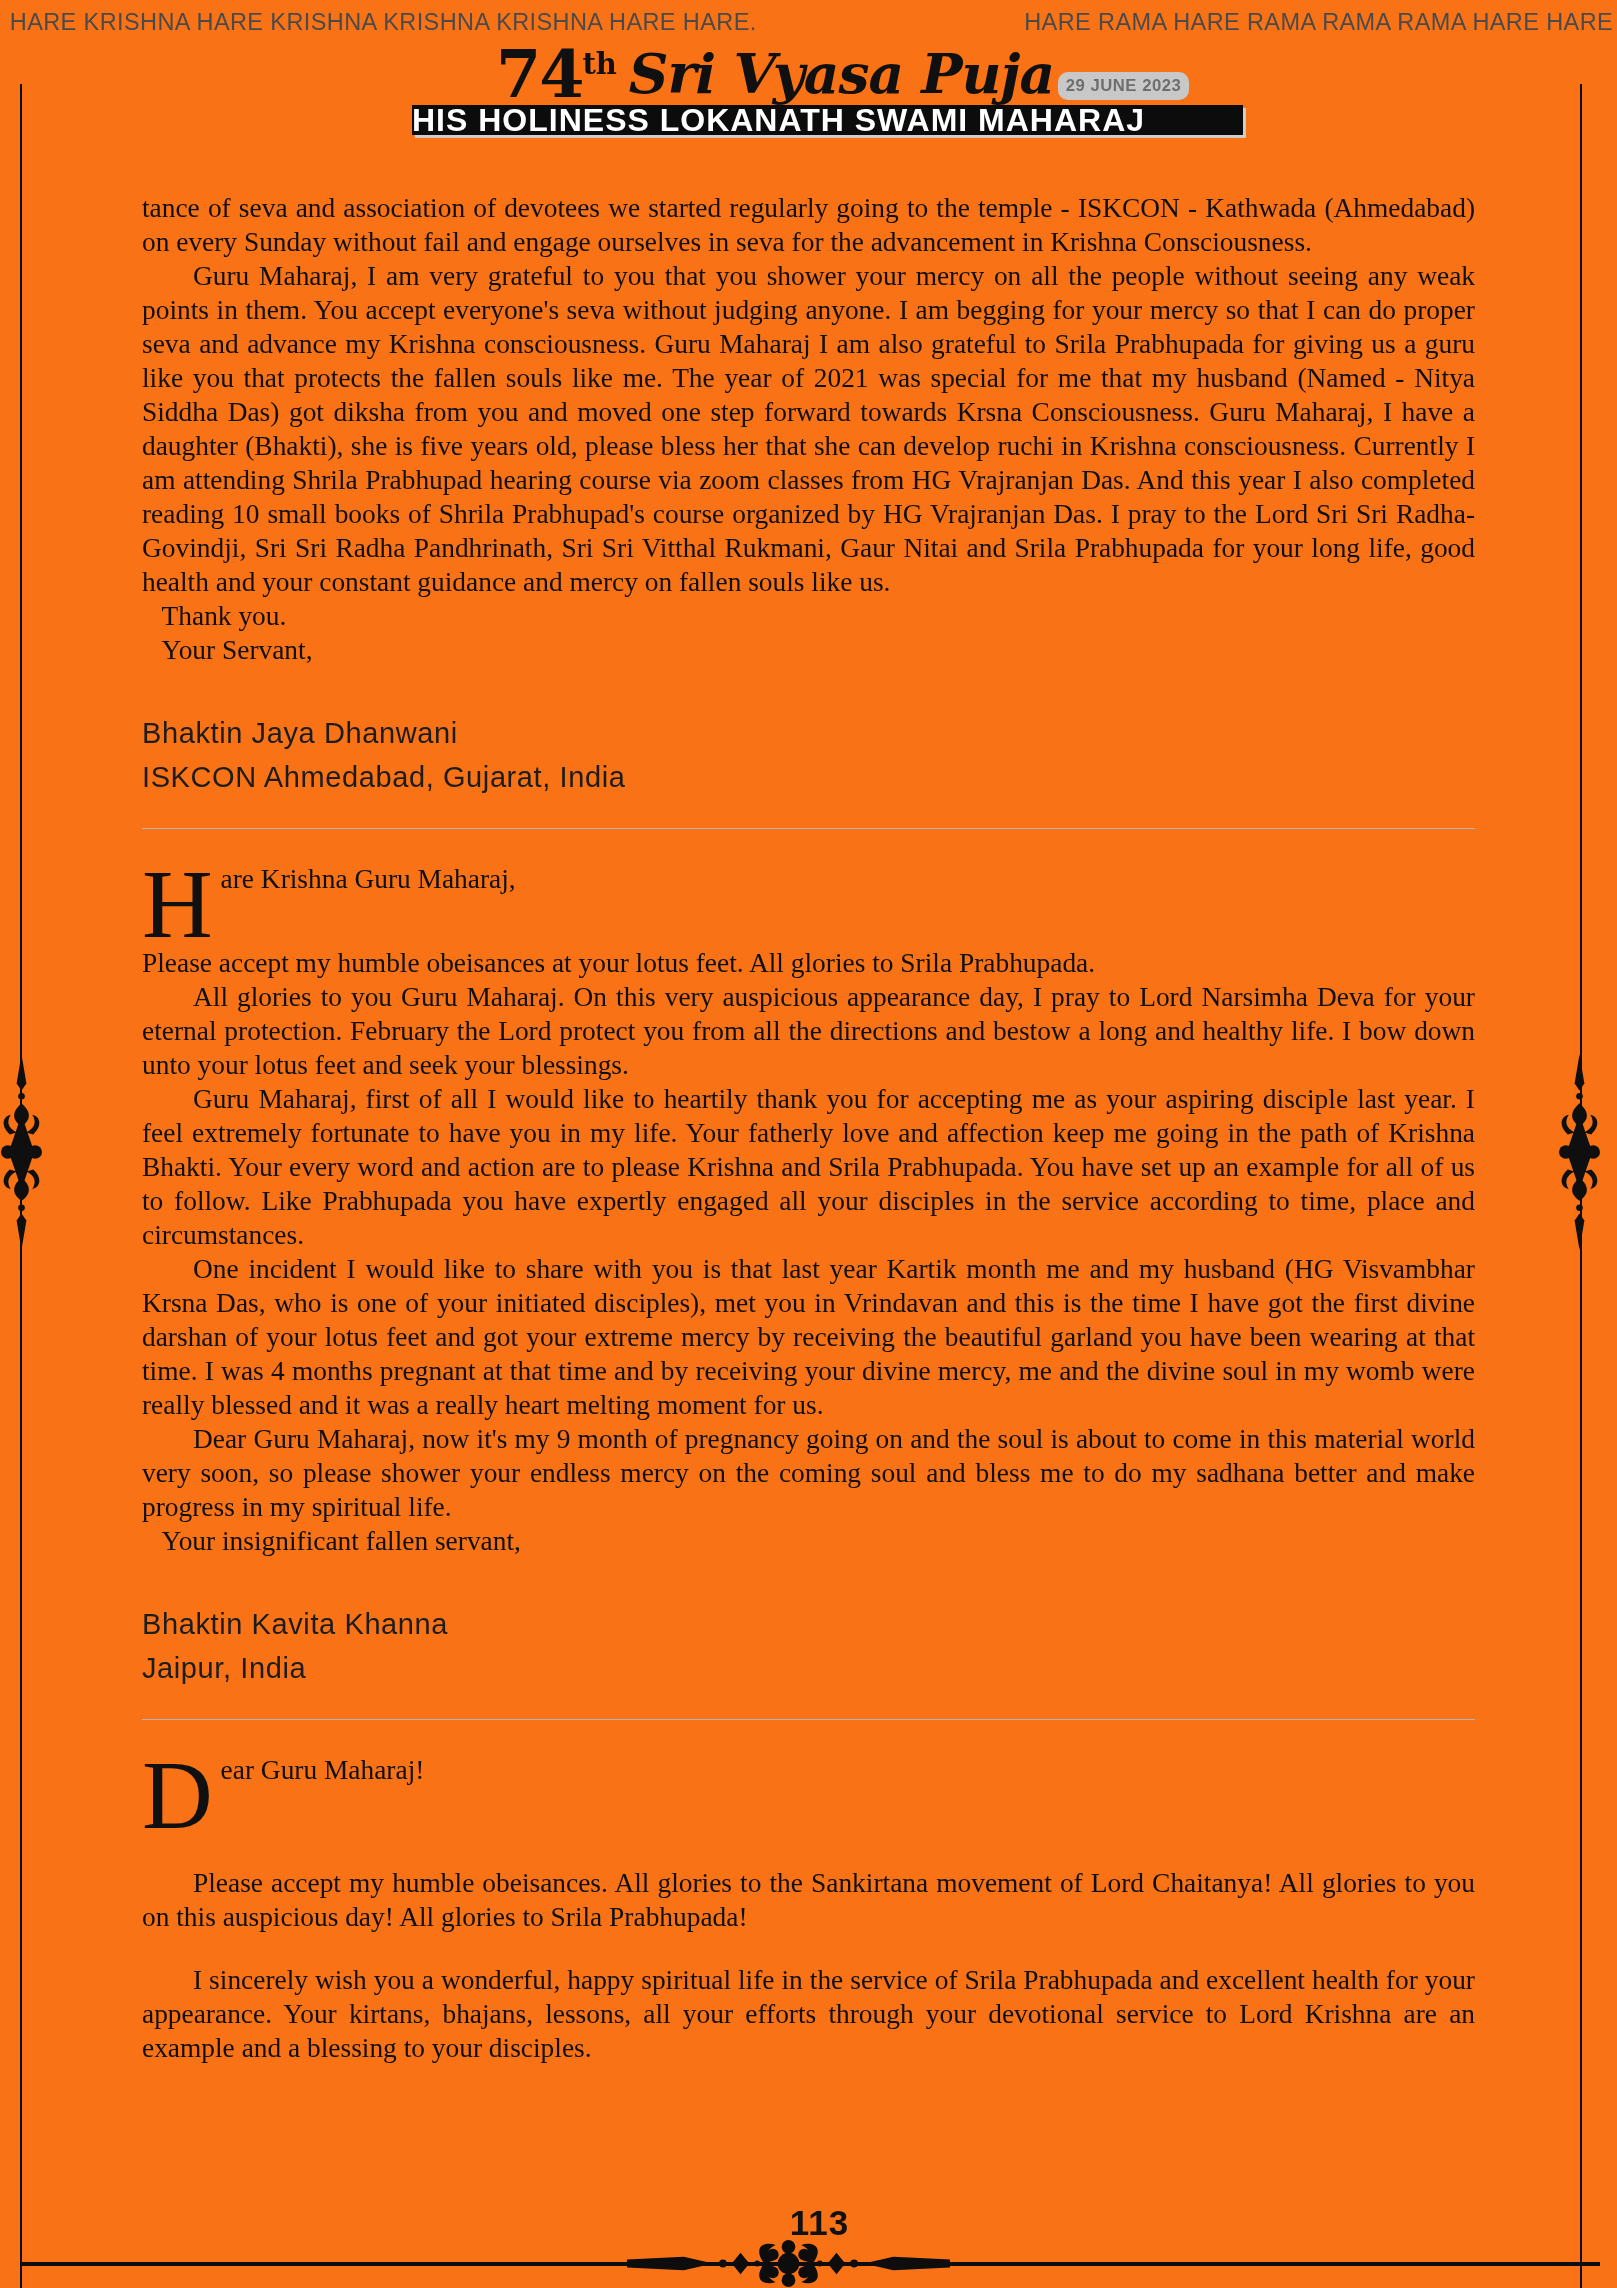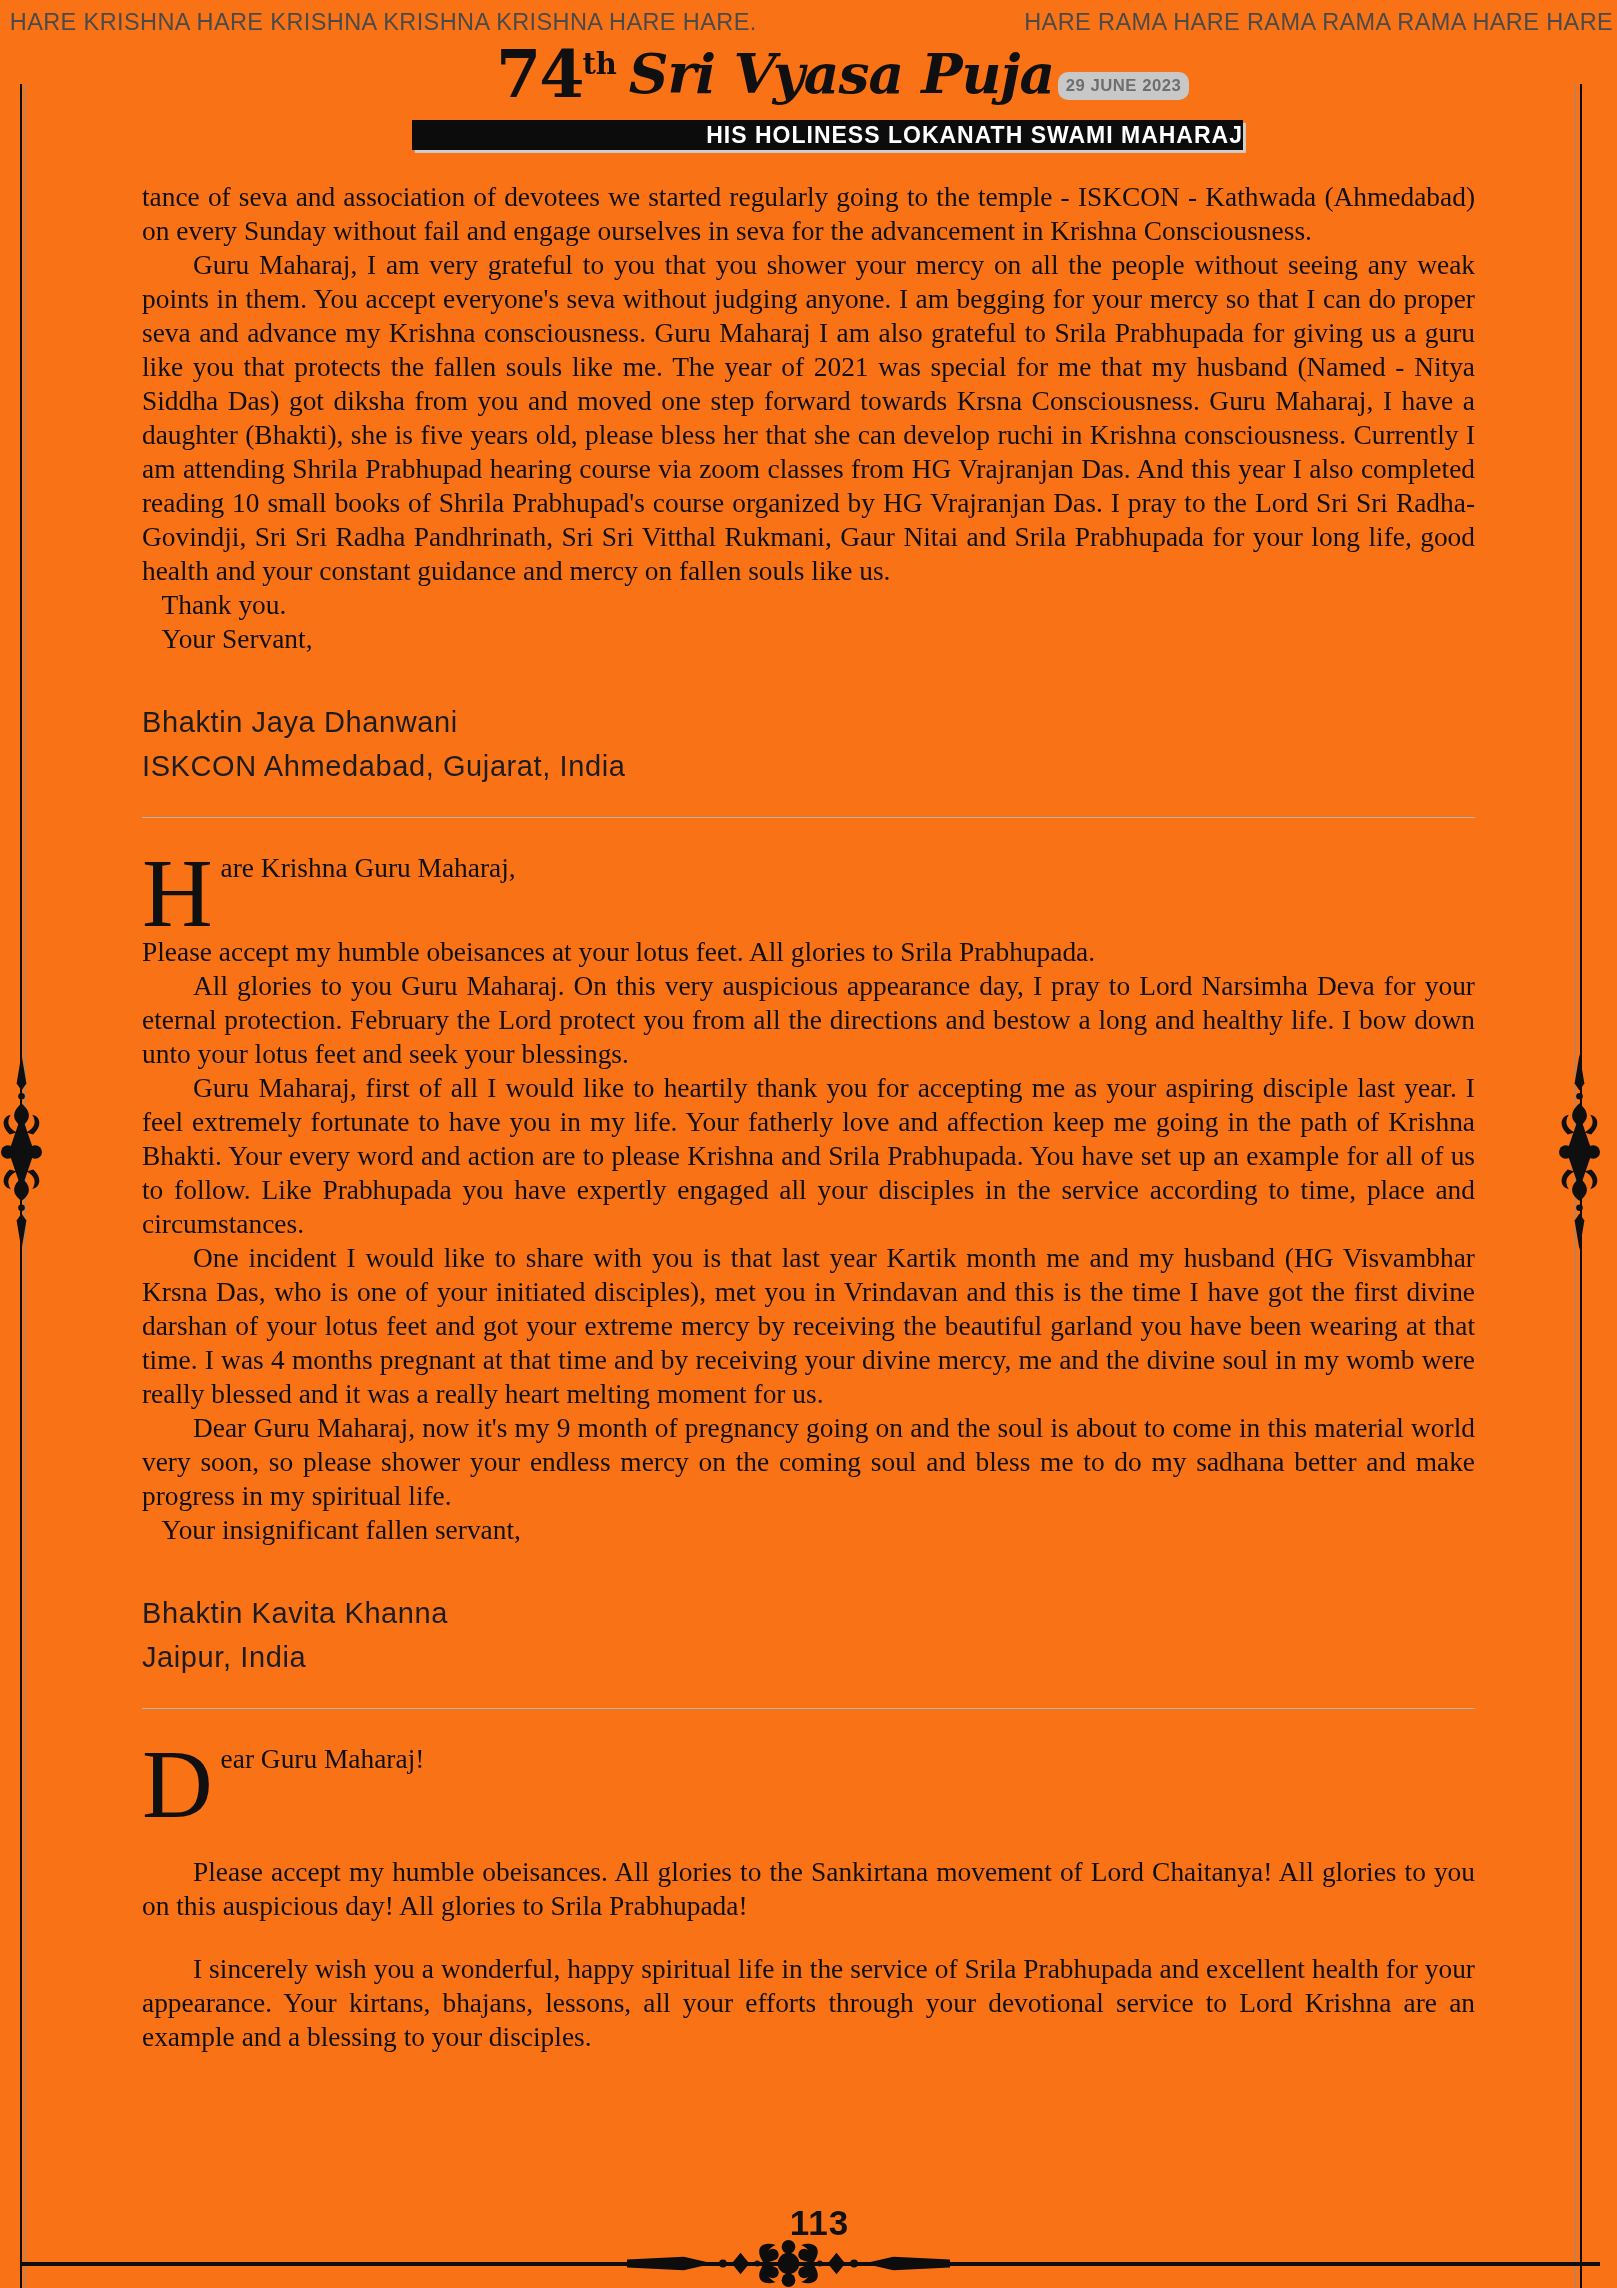--- a/index.html
+++ b/index.html
@@ -31,30 +31,30 @@
     font-family:"DejaVu Serif", serif; font-style:italic; font-weight:bold;
     font-size:55px; line-height:55px; margin-left:11.8px; letter-spacing:-1px;
   }
   .date-badge {
     background:#c8c8c8; color:#6e6e6e;
     font-family:"Liberation Sans", sans-serif; font-weight:bold;
     font-size:16.7px; line-height:16.7px; padding:5.9px 7.8px 4.9px 7.8px;
     margin:0 0 1px 3.9px; letter-spacing:0.5px; white-space:nowrap;border-radius:10px;
   }
   .banner {
-    margin-left:412px; width:831px; height:30px; margin-top:19px;
-    background:#0c0c0c; color:#ffffff; text-align:right;
+    margin-left:412px; width:831px; height:30px; margin-top:4px;
+    background:#0c0c0c; color:#ffffff; text-align:left;
     font-family:"Liberation Sans", sans-serif; font-weight:bold;
-    font-size:23px; line-height:30px; letter-spacing:1px;
+    font-size:32px; line-height:30px; letter-spacing:1px;
     box-shadow:2.9px 2.9px 0 #cfcfcf;
   }
 
   
   .content {
-    position:absolute; left:142px; width:1333px; top:180px;
+    position:absolute; left:142px; width:1333px; top:191px;
     font-size:27.4px; line-height:34px; text-align:justify;
   }
   .content p { margin:0; }
   .indent { text-indent:51px; }
   .small-indent { text-indent:19.6px; }
 
   .salutation { min-height:80px; margin-bottom:3.9px; }
   .dropcap {
     float:left; font-family:"Liberation Serif", serif;
     font-size:98px; line-height:76px; margin:3.9px 7.8px 0 0;

